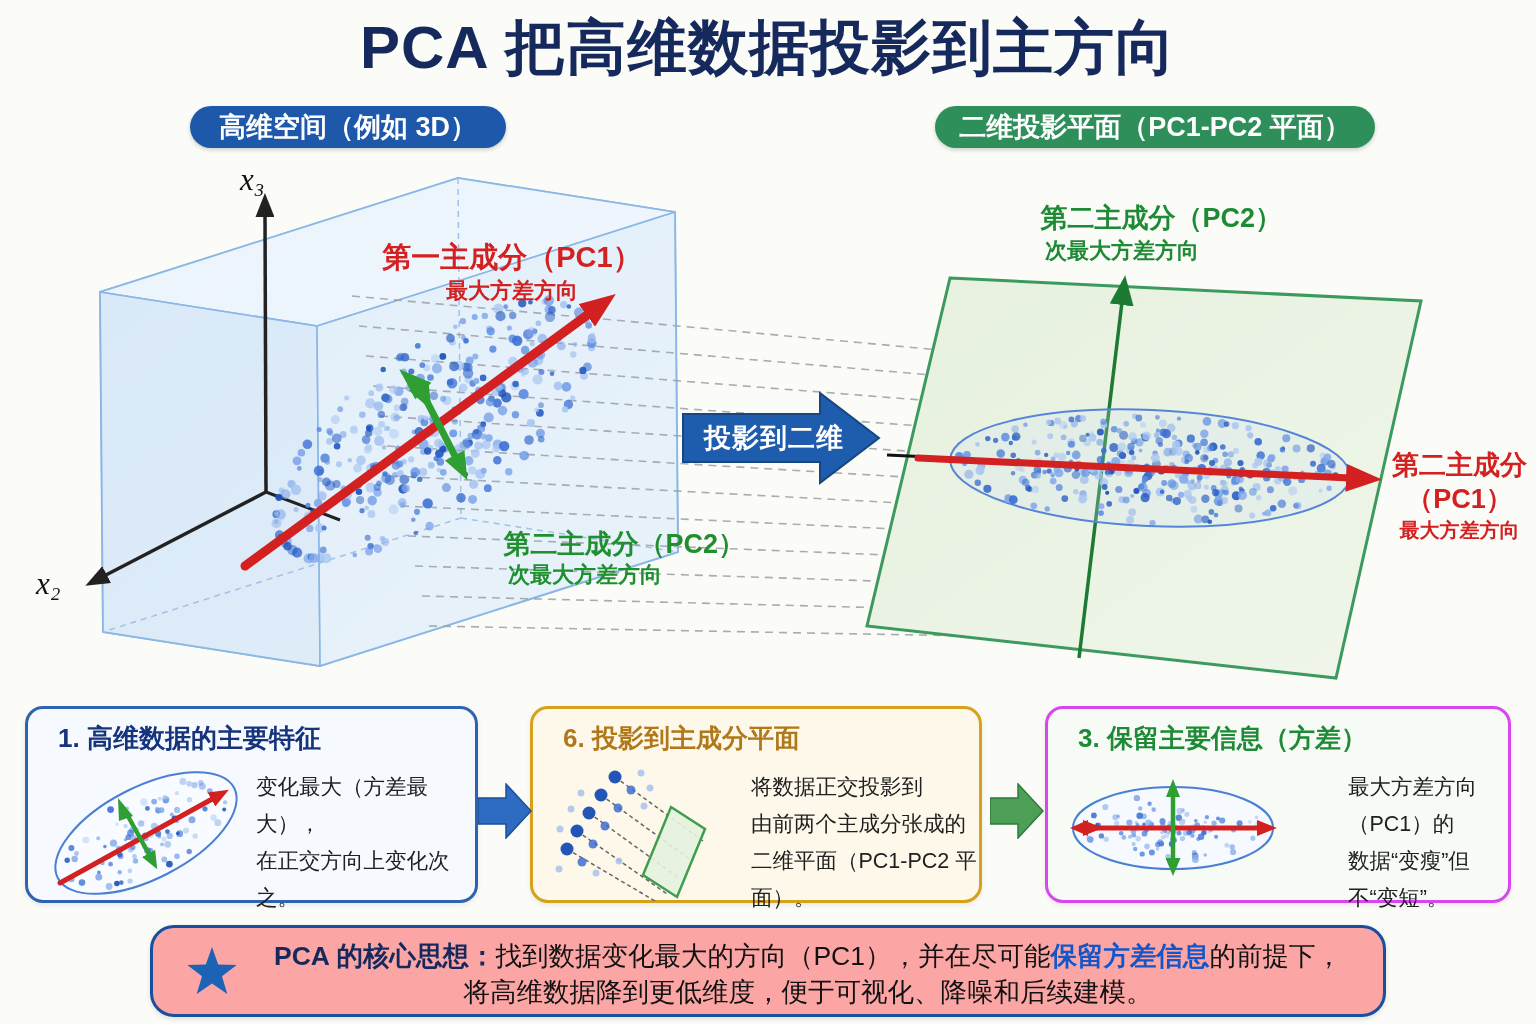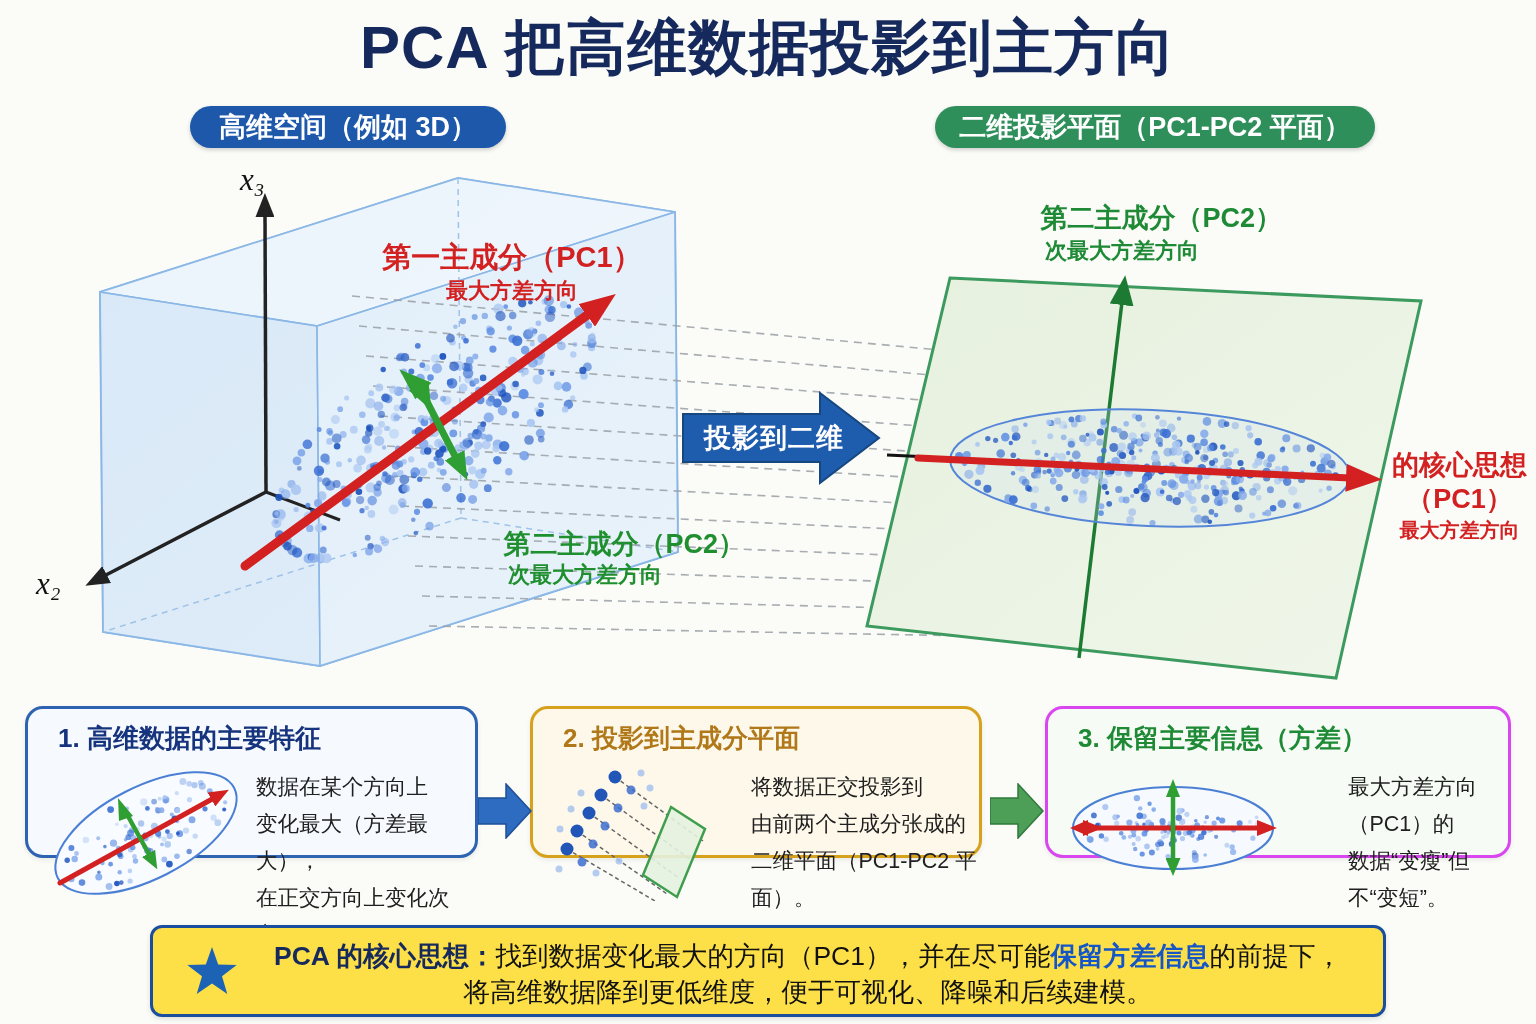--- a/index.html
+++ b/index.html
@@ -29,38 +29,38 @@
   .red-b{color:var(--c-red);font-weight:bold;font-size:29px;}
   .red-s{color:var(--c-red);font-size:22px;font-weight:600;}
   .grn-b{color:#1f8f2f;font-weight:bold;font-size:27px;text-align:right;}
   .grn-s{color:#1f8f2f;font-size:22px;font-weight:600;}
   .axis-lbl{font-family:"Liberation Serif",serif;font-style:italic;font-size:31px;color:#111;font-weight:400;}
   #proj-label{
     left:688px;top:420px;width:172px;text-align:center;color:#fff;
     font-size:27px;font-weight:bold;letter-spacing:1px;
   }
   .step-box{
-    top:706px;height:152px;border-radius:18px;background:#fff;
+    top:706px;height:197px;border-radius:18px;background:#fff;
     box-shadow:0 2px 5px rgba(0,0,0,.08);
   }
   #step1{left:25px;width:453px;background:#f6faff;border:3px solid #2e63b2;}
   #step2{left:530px;width:452px;background:#fdf8e9;border:3px solid var(--c-gold-border);}
   #step3{left:1045px;width:466px;background:#f6fbf5;border:3px solid #d946ef;}
   .step-title{position:absolute;left:30px;top:12px;font-size:26px;font-weight:bold;}
   #step1 .step-title{color:#16337d;}
   #step2 .step-title{color:var(--c-gold);}
   #step3 .step-title{color:var(--c-dgreen);}
   .step-text{position:absolute;top:60px;font-size:21.5px;color:#202020;font-weight:500;line-height:37px;}
   #step1 .step-text{left:228px;}
   #step2 .step-text{left:218px;}
   #step3 .step-text{left:252px;margin-left:48px;}
   .step-ill{position:absolute;}
   #banner{
-    left:150px;top:925px;width:1236px;height:92px;background:#fde047;
-    border:3px solid #1a4f9e;border-radius:12px;
+    left:150px;top:925px;width:1236px;height:92px;background:#fca5a5;
+    border:3px solid #1a4f9e;border-radius:24px;
     box-shadow:0 2px 5px rgba(0,0,0,.12);
   }
   #banner-text{
     position:absolute;left:95px;top:10px;width:1120px;text-align:center;
     font-size:26.5px;color:#111;line-height:36px;font-weight:500;
   }
   .bn-prefix{color:var(--c-navy);font-weight:bold;}
   .bn-hl{color:var(--c-hl);font-weight:bold;}
   #star-svg{position:absolute;left:32px;top:17px;}
   svg{display:block;}
@@ -833,21 +833,21 @@
 <div class="abs lbl red-b" style="left:352px;top:238px;width:320px">第一主成分（PC1）</div>
 <div class="abs lbl red-s" style="left:352px;top:276px;width:320px">最大方差方向</div>
 <div class="abs lbl grn-b" style="left:425px;top:526px;width:320px">第二主成分（PC2）</div>
 <div class="abs lbl grn-s" style="left:425px;top:560px;width:320px">次最大方差方向</div>
 
 <div id="proj-label" class="abs">投影到二维</div>
 
 <div class="abs lbl grn-b" style="left:962px;top:200px;width:320px;color:#1e8a35">第二主成分（PC2）</div>
 <div class="abs lbl grn-s" style="left:962px;top:236px;width:320px;color:#1e8a35">次最大方差方向</div>
 
-<div class="abs lbl red-b" style="left:1383px;top:447px;width:153px;font-size:27px">的核心思想</div>
+<div class="abs lbl red-b" style="left:1383px;top:447px;width:153px;font-size:27px">第二主成分</div>
 <div class="abs lbl red-b" style="left:1383px;top:481px;width:153px;font-size:27px">（PC1）</div>
 <div class="abs lbl red-s" style="left:1383px;top:517px;width:153px;font-size:20px">最大方差方向</div>
 
 <div id="step1" class="abs step-box">
   <div class="step-title">1. 高维数据的主要特征</div>
   <svg class="step-ill" style="left:10px;top:50px" width="215" height="142" viewBox="0 0 215 142">
     <ellipse cx="108" cy="74" rx="99" ry="46" transform="rotate(-27 108 74)" fill="#f8fbff" stroke="#4a7fd4" stroke-width="2"></ellipse>
     <g id="cloudS1">
         <circle cx="80.3" cy="89.1" r="2.4" fill="#5b8ce2" opacity="0.63"></circle>
         <circle cx="127.9" cy="40.8" r="3.5" fill="#85aaea" opacity="0.93"></circle>
@@ -943,28 +943,27 @@
         <circle cx="92.1" cy="122.0" r="2.6" fill="#aac7f1" opacity="0.81"></circle>
         <circle cx="81.7" cy="95.6" r="2.6" fill="#1d53be" opacity="0.74"></circle>
         <circle cx="156.5" cy="26.1" r="3.2" fill="#aac7f1" opacity="0.94"></circle>
         <circle cx="139.9" cy="74.4" r="1.8" fill="#1d53be" opacity="0.86"></circle>
       </g>
     <line x1="22" y1="124" x2="176" y2="39" stroke="#d32020" stroke-width="5" stroke-linecap="round" marker-end="url(#mRs)"></line>
     <line x1="86" y1="50" x2="112" y2="97" stroke="#2f9e33" stroke-width="4.5" marker-end="url(#mGs)"></line>
     <path d="M80,39 L95,57 L81,62 Z" fill="#2f9e33"></path>
   </svg>
   <div class="step-text">
-    <div>数据在某个方向上</div>
     <div>变化最大（方差最大），</div>
     <div>在正交方向上变化次之。</div>
   </div>
 </div>
 
 <div id="step2" class="abs step-box">
-  <div class="step-title">2. 投影到主成分平面</div>
+  <div class="step-title">6. 投影到主成分平面</div>
   <svg class="step-ill" style="left:18px;top:52px" width="185" height="140" viewBox="0 0 185 140">
     <g stroke="#666" stroke-width="1.5" stroke-dasharray="4,3">
       <line x1="64" y1="16" x2="152" y2="80"></line>
       <line x1="50" y1="34" x2="140" y2="99"></line>
       <line x1="38" y1="52" x2="128" y2="117"></line>
       <line x1="26" y1="70" x2="116" y2="133"></line>
       <line x1="16" y1="88" x2="104" y2="140"></line>
     </g>
     <path d="M120,46 L154,68 L126,136 L92,114 Z" fill="#e4f2df" fill-opacity="0.9" stroke="#3f9e4d" stroke-width="2.5"></path>
     <g fill="#2156b8">

